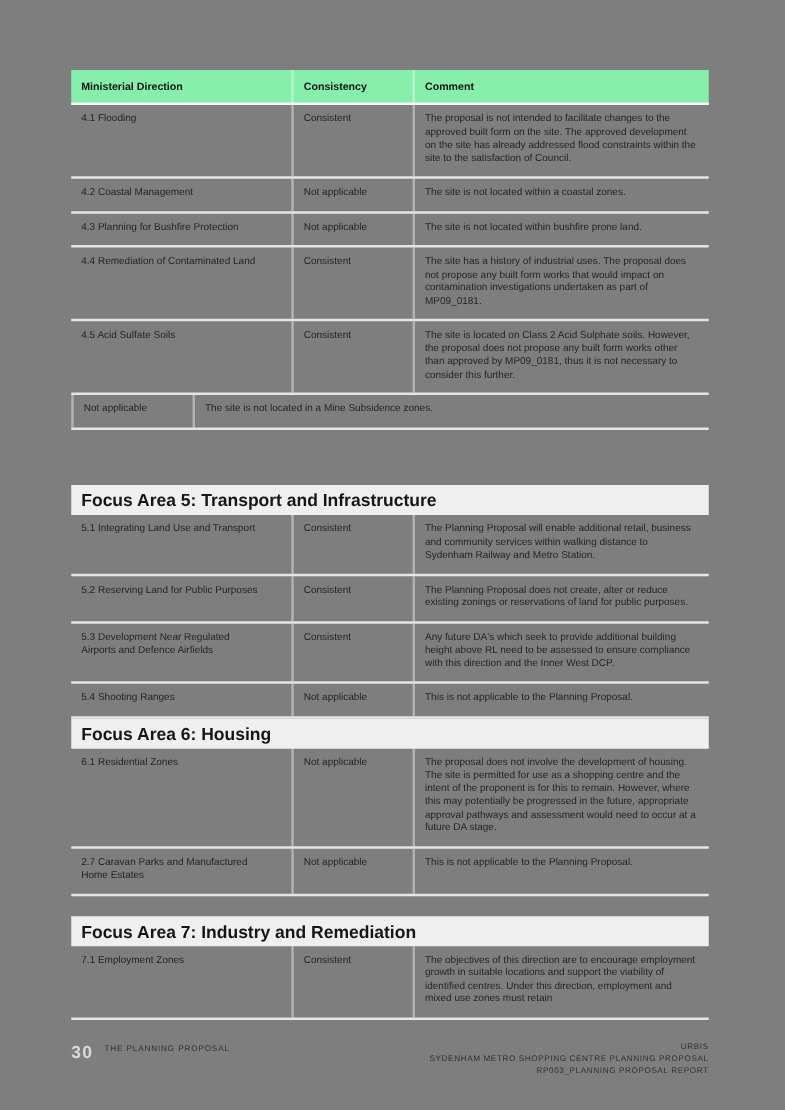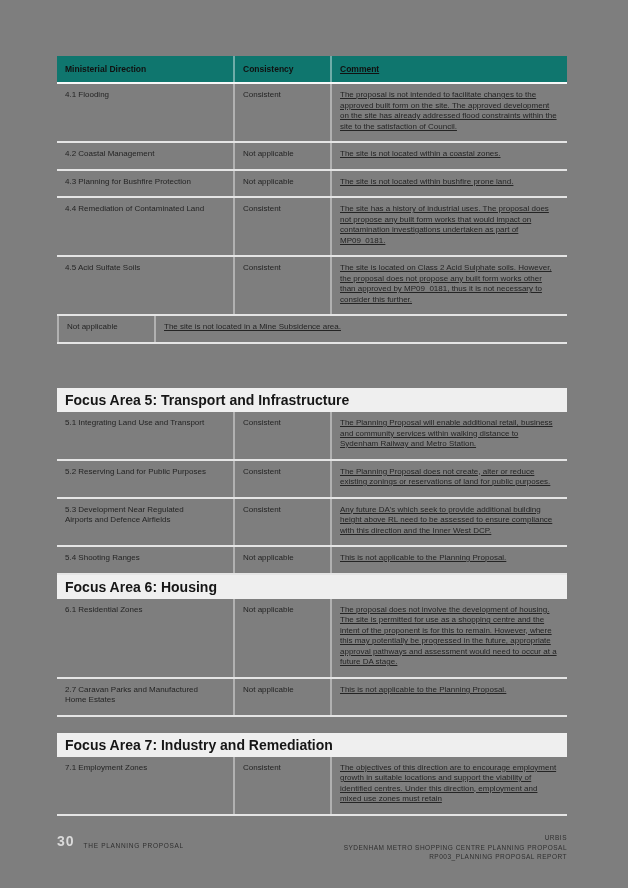--- a/index.html
+++ b/index.html
@@ -8,57 +8,57 @@
     width:628px;height:888px;
     background:#7e7e7e;
     font-family:"Liberation Sans", sans-serif;
     overflow:hidden;
   }
   .tbl{position:absolute;left:57px;width:510px;}
   .tbl-1{top:56px;}
   .tbl-2{top:388px;}
   .thead{
     display:flex;
-    background:#0f766e;
+    background:#86efac;
     border-bottom:2px solid #f7f7f7;
   }
   .thead .cell{
     font-weight:bold;color:#111;
     font-size:8.5px;line-height:11px;
     padding:8px 8px 7px 8px;
   }
   .section-bar{
     background:#efefef;
     font-weight:bold;color:#161616;
     font-size:14px;line-height:11px;
     padding:7px 8px 6px 8px;
   }
   .row{
     display:flex;
     border-bottom:2px solid #e5e5e5;
   }
   .cell{box-sizing:border-box;}
   .col-dir{width:176px;padding:6px 24px 9px 8px;}
   .col-con{width:97px;padding:6px 8px 9px 8px;}
-  .col-com{flex:1;padding:6px 10px 9px 8px;text-decoration:underline;}
+  .col-com{flex:1;padding:6px 10px 9px 8px;}
   .row .cell{
     font-size:8px;line-height:10.5px;color:#242424;
   }
   .row .col-con,.row .col-com,
   .thead .col-con,.thead .col-com{
     border-left:2px solid rgba(255,255,255,0.40);
   }
   .thead .col-dir{width:176px;padding-right:8px;}
   .thead .col-con{width:97px;}
   .group.g3{margin-top:16px;}
   .footer{
     position:absolute;left:57px;top:833px;width:510px;
     display:flex;justify-content:space-between;align-items:flex-start;
   }
-  .footer-left{display:flex;align-items:flex-end;gap:9px;}
+  .footer-left{display:flex;align-items:flex-start;gap:9px;}
   .page-num{
     font-size:14px;font-weight:bold;color:#dadada;
     letter-spacing:1px;line-height:16px;
   }
   .footer-section{
     font-size:6.5px;letter-spacing:0.7px;color:#2f2f2f;
     text-transform:uppercase;padding-top:3px;
   }
   .footer-right{
     text-align:right;font-size:6.5px;line-height:9px;
@@ -103,21 +103,21 @@
   </div>
 
   <div class="row">
     <div class="cell col-dir">4.5 Acid Sulfate Soils</div>
     <div class="cell col-con">Consistent</div>
     <div class="cell col-com">The site is located on Class 2 Acid Sulphate soils. However, the proposal does not propose any built form works other than approved by MP09_0181, thus it is not necessary to consider this further.</div>
   </div>
 
   <div class="row">
     <div class="cell col-con">Not applicable</div>
-    <div class="cell col-com">The site is not located in a Mine Subsidence area.</div>
+    <div class="cell col-com">The site is not located in a Mine Subsidence zones.</div>
   </div>
 </div>
   </div>
 
   <div class="tbl tbl-2" id="focus-groups">
   <div class="group g1">
     <div class="section-bar">Focus Area 5: Transport and Infrastructure</div>
     <div class="rows">
   <div class="row">
     <div class="cell col-dir">5.1 Integrating Land Use and Transport</div>

